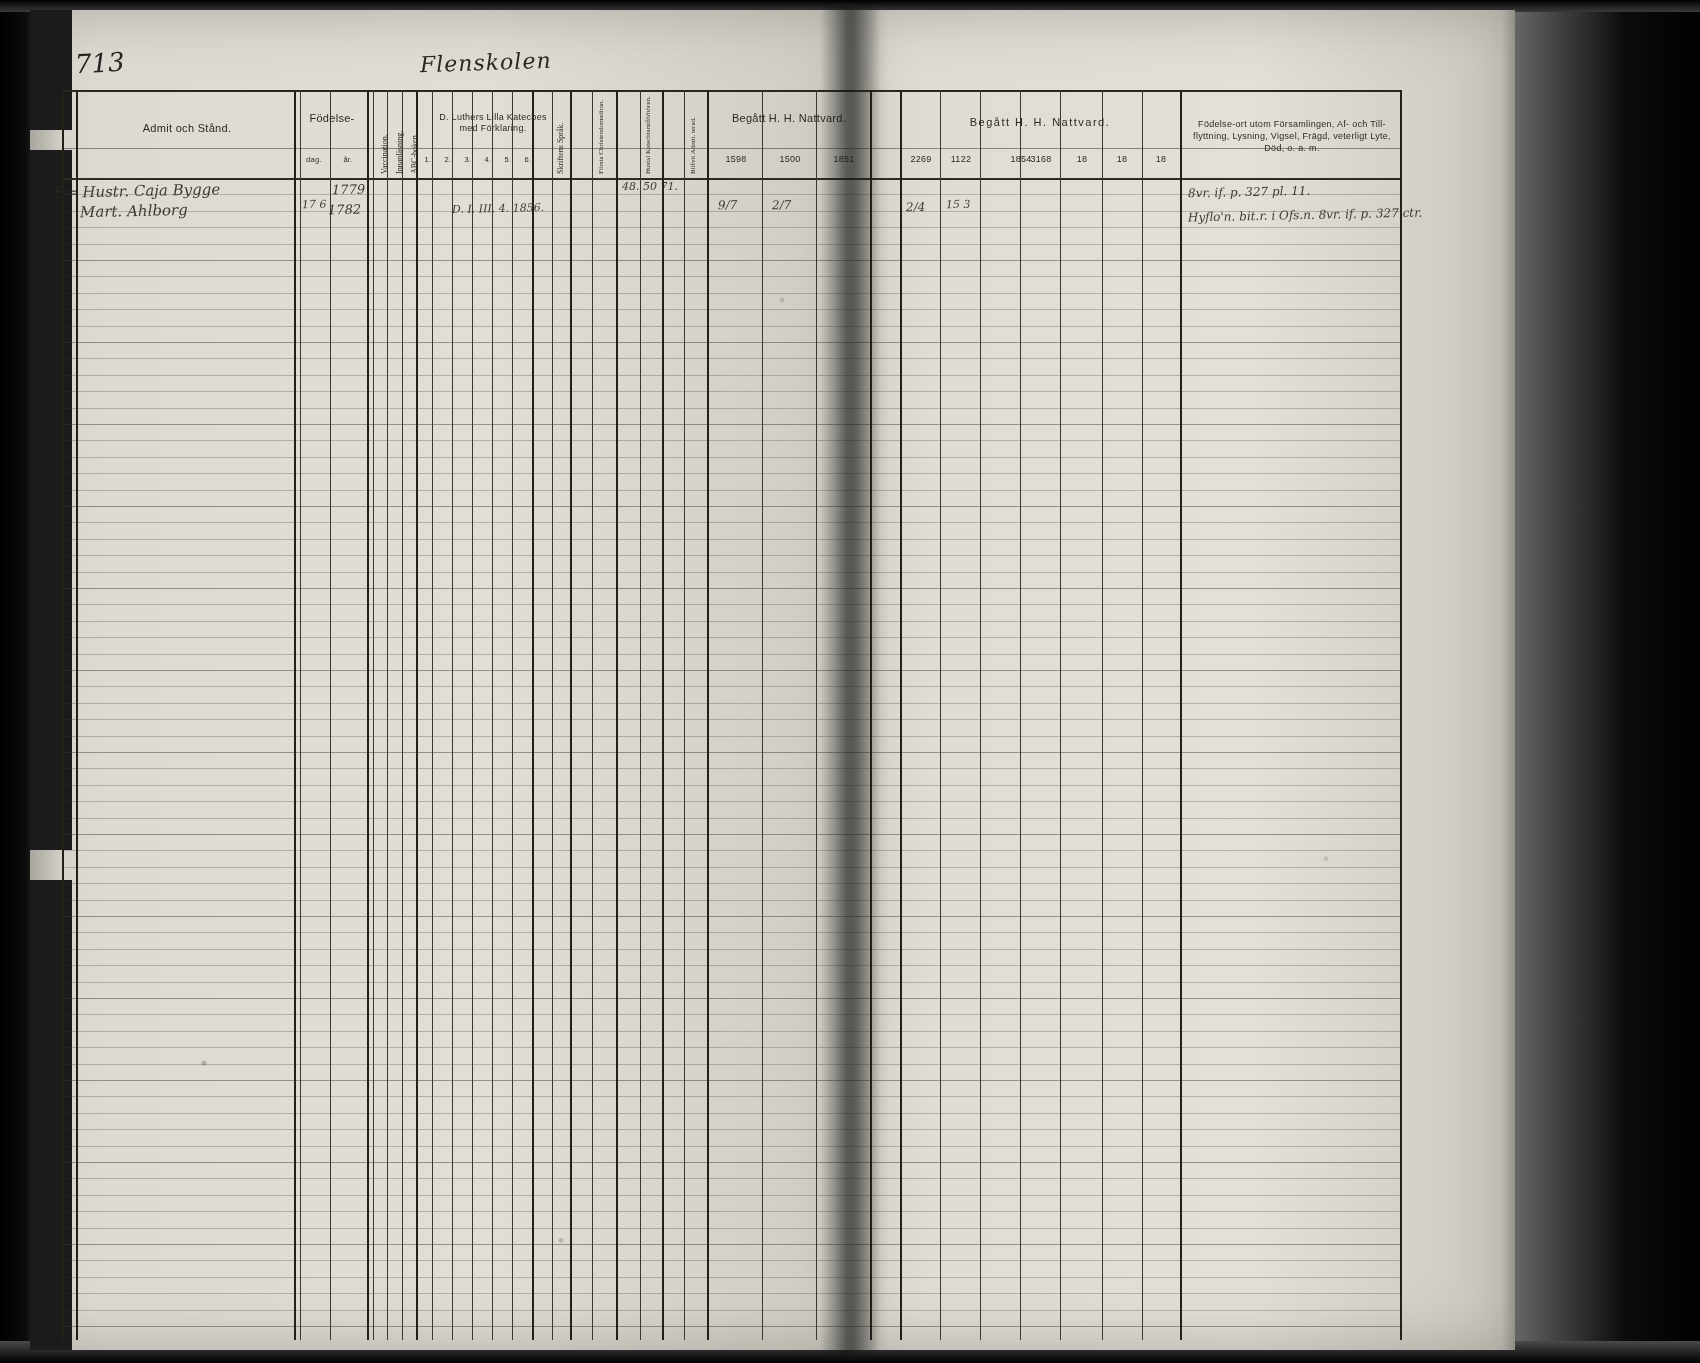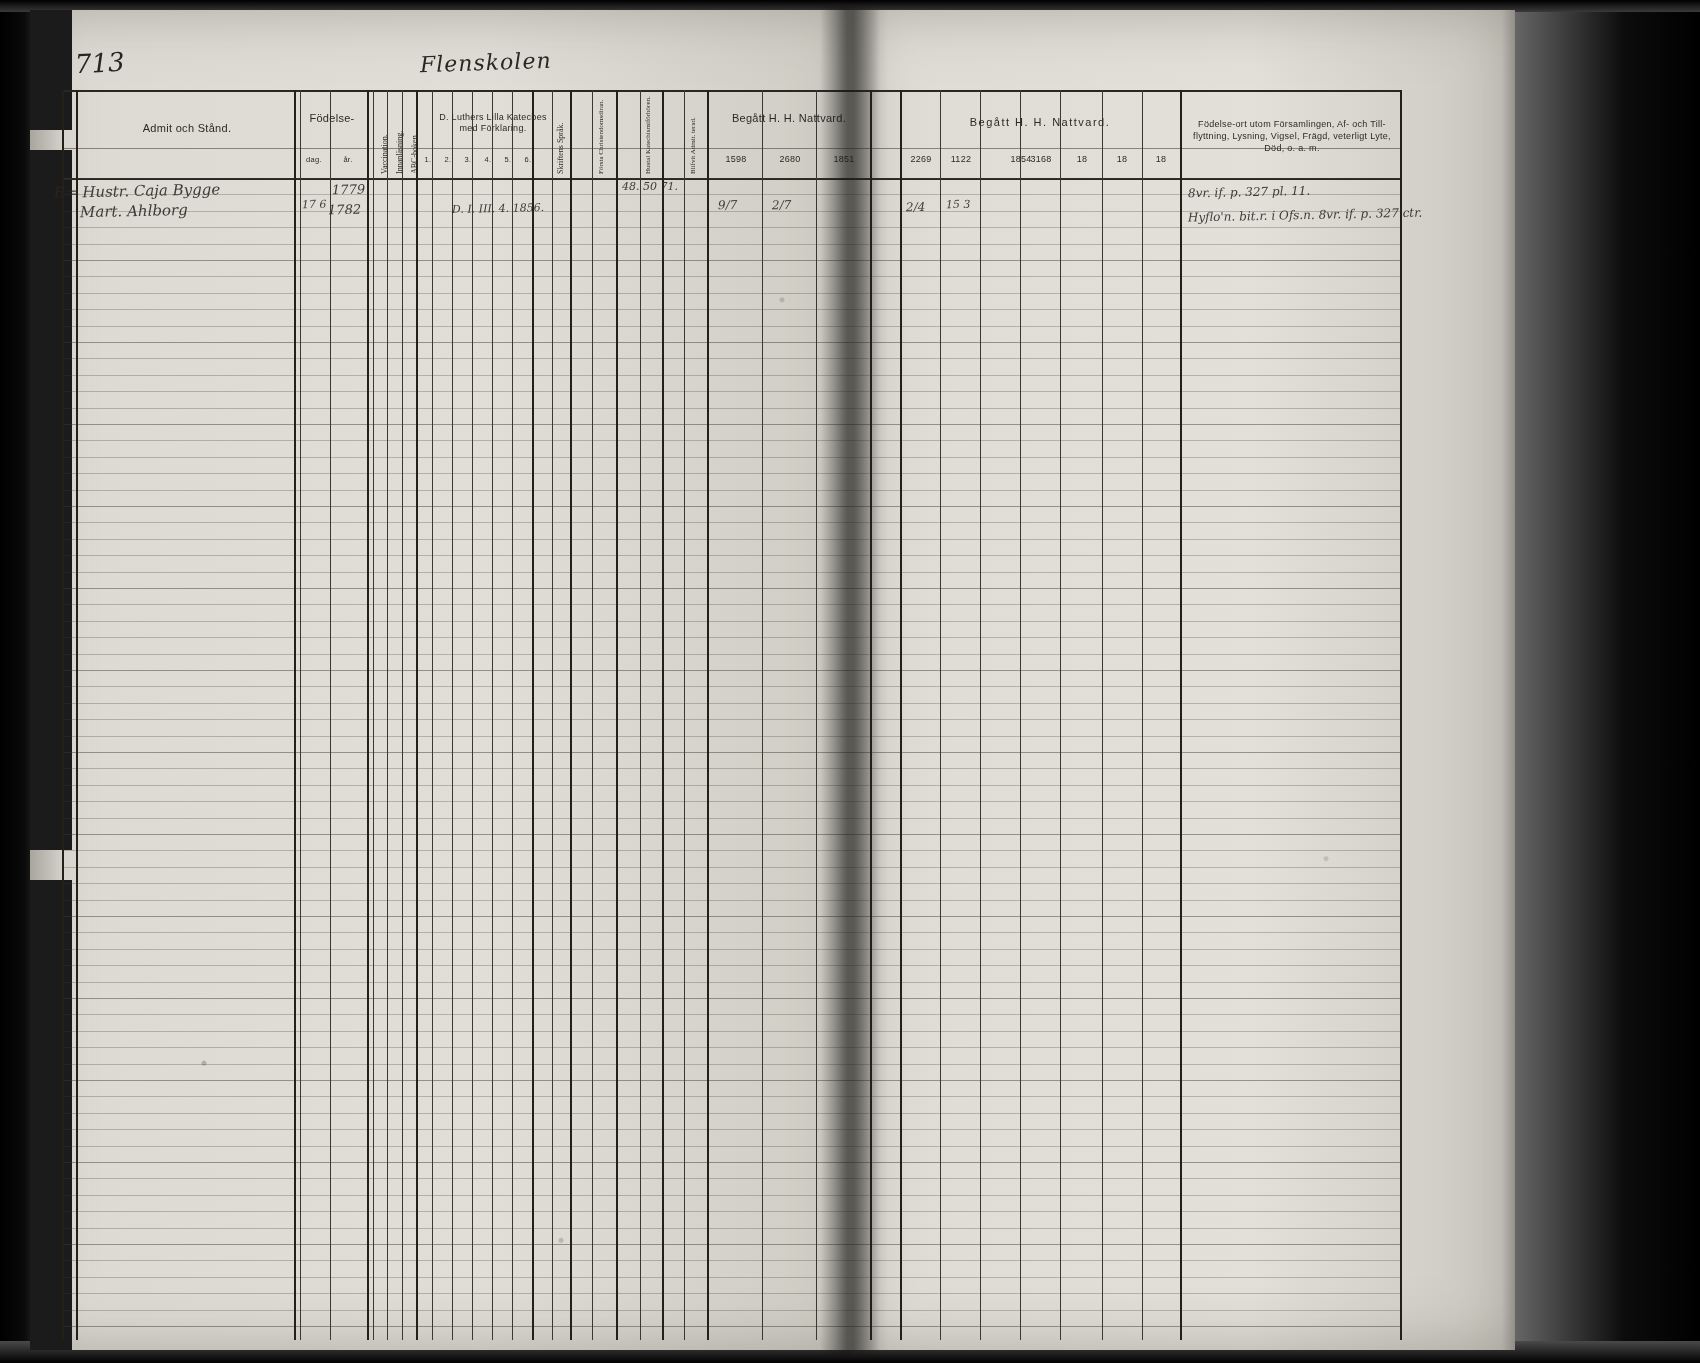--- a/index.html
+++ b/index.html
@@ -312,21 +312,21 @@
     <div class="hdr tiny" style="left:436px; top:66px; width:20px;">5.</div>
     <div class="hdr tiny" style="left:456px; top:66px; width:20px;">6.</div>
 
     <div class="vert" style="left:494px; top:84px;">Skriftens Språk.</div>
     <div class="vert" style="left:535px; top:84px; font-size:7px;">Första Christendomsdiran.</div>
     <div class="vert" style="left:582px; top:84px; font-size:7px;">Hustal Katechismiförhören.</div>
     <div class="vert" style="left:627px; top:84px; font-size:7px;">Blifvit Admit. terad.</div>
 
     <div class="hdr med" style="left:648px; top:22px; width:158px;">Begått H. H. Nattvard.</div>
     <div class="hdr small" style="left:648px; top:64px; width:52px;">1598</div>
-    <div class="hdr small" style="left:702px; top:64px; width:52px;">2680</div>
+    <div class="hdr small" style="left:702px; top:64px; width:52px;">1500</div>
     <div class="hdr small" style="left:756px; top:64px; width:52px;">1851</div>
 
     <div class="hdr med" style="left:840px; top:26px; width:276px; letter-spacing:1.5px;">Begått H. H. Nattvard.</div>
     <div class="hdr small" style="left:840px; top:64px; width:38px;">2269</div>
     <div class="hdr small" style="left:880px; top:64px; width:38px;">1122</div>
     <div class="hdr small" style="left:940px; top:64px; width:38px;">1854</div>
     <div class="hdr small" style="left:960px; top:64px; width:38px;">3168</div>
     <div class="hdr small" style="left:1000px; top:64px; width:40px;">18</div>
     <div class="hdr small" style="left:1040px; top:64px; width:40px;">18</div>
     <div class="hdr small" style="left:1080px; top:64px; width:38px;">18</div>

